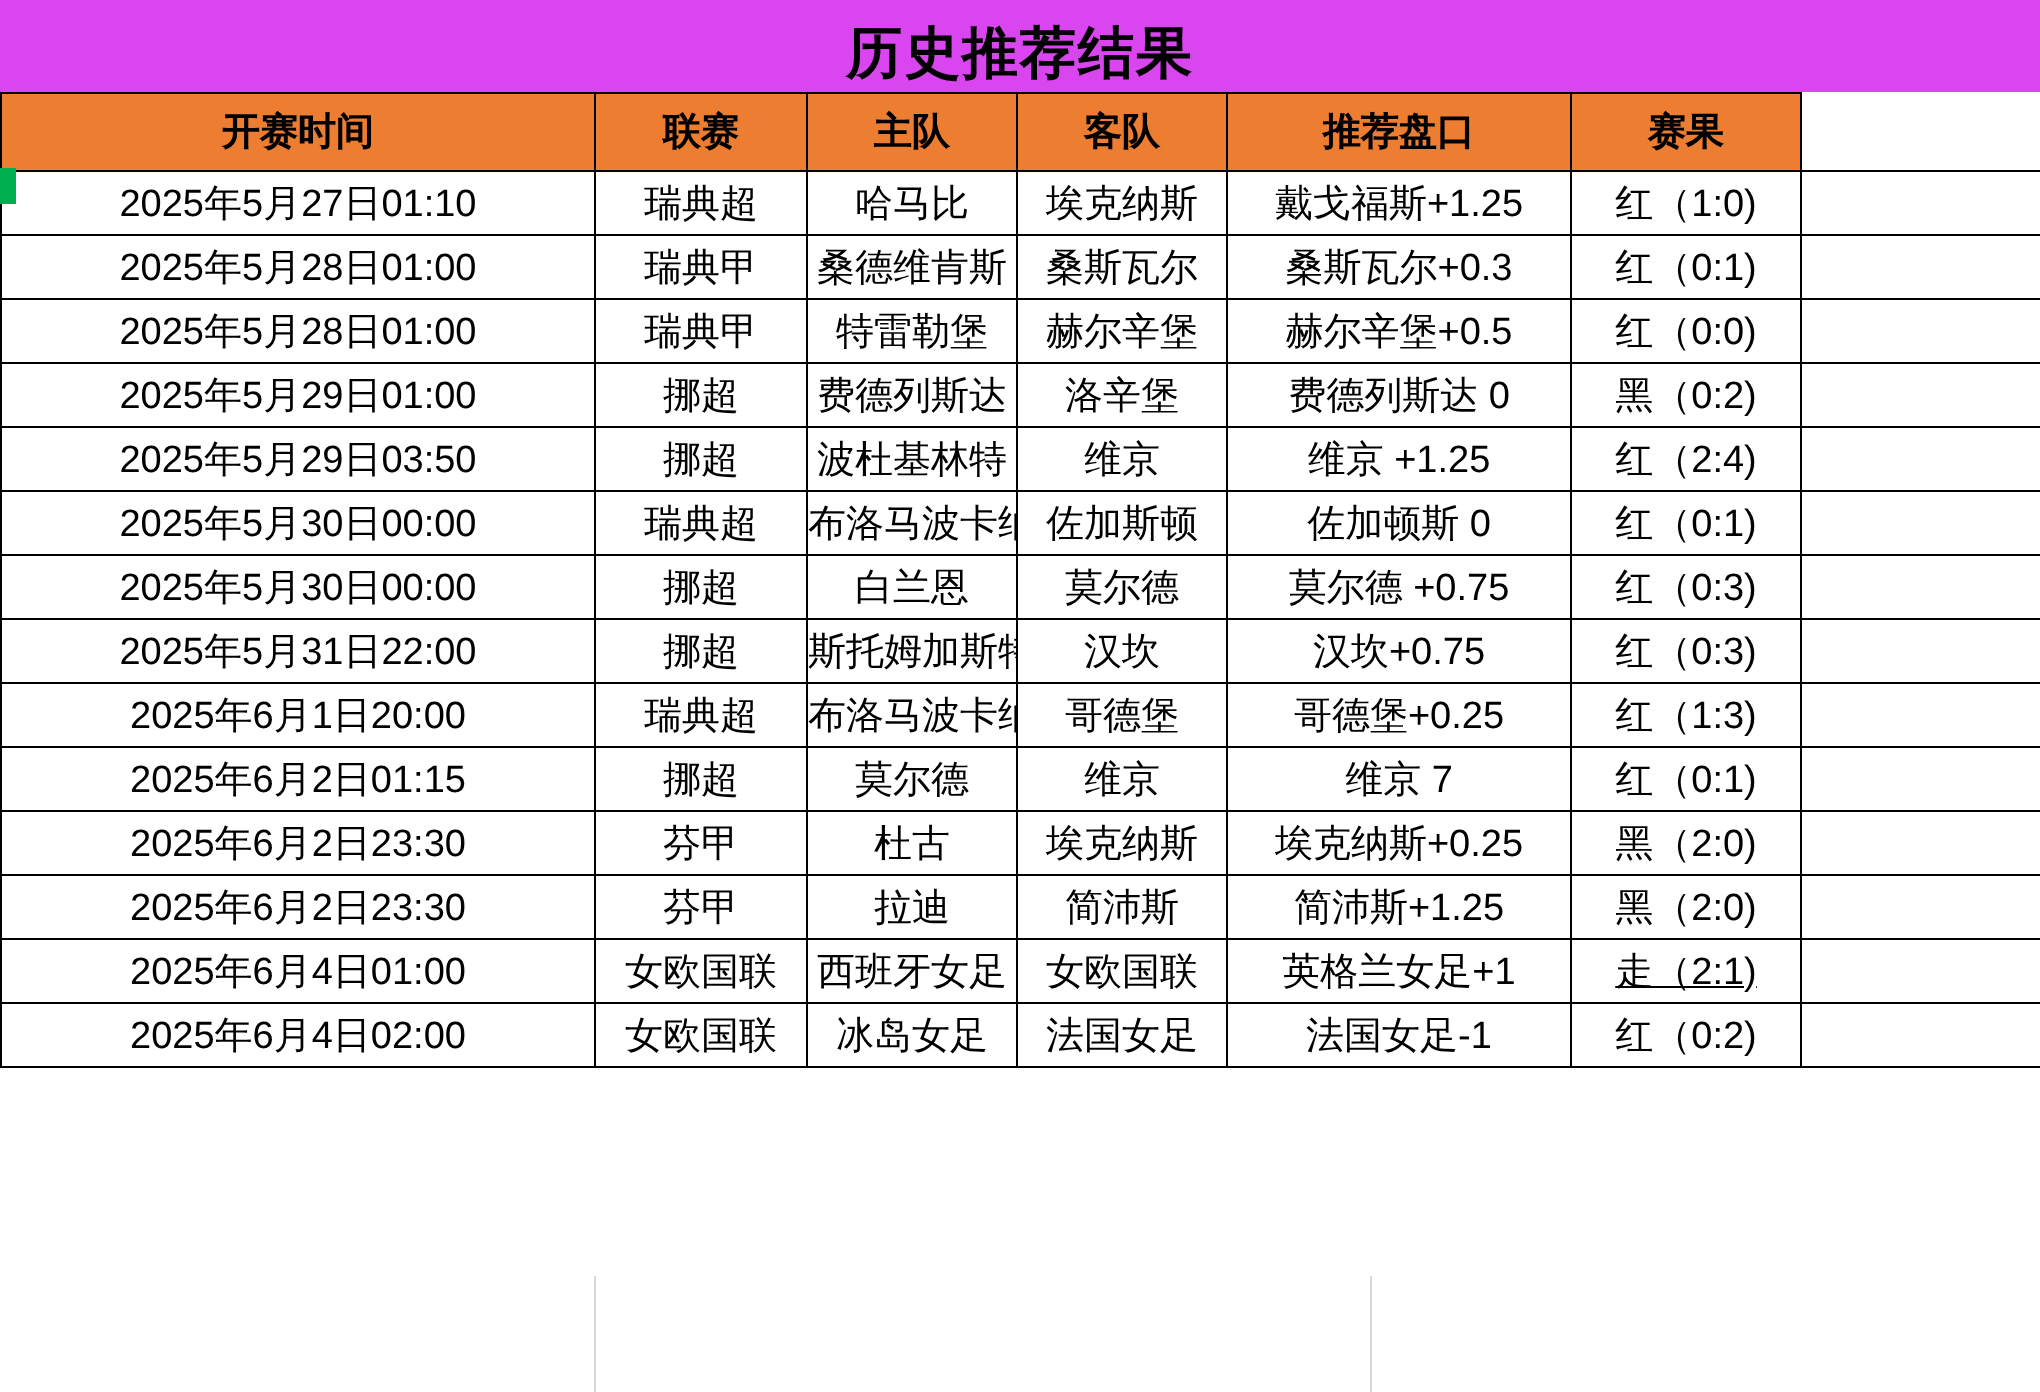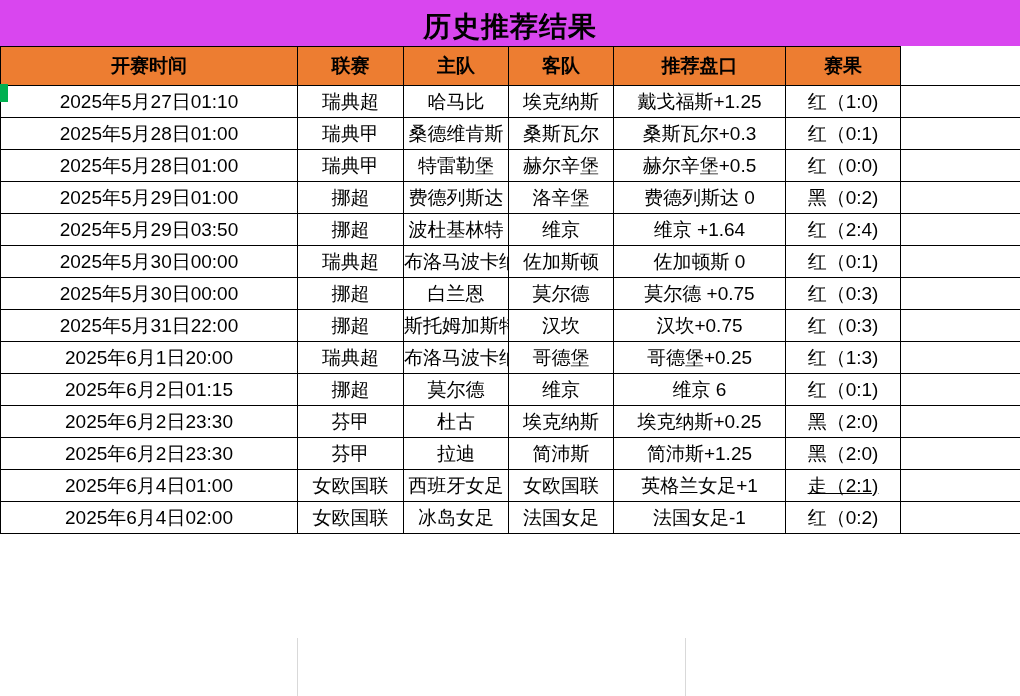--- a/index.html
+++ b/index.html
@@ -187,21 +187,21 @@
         <td>洛辛堡</td>
         <td>费德列斯达 0</td>
         <td class="result-cell res-black">黑（0:2)</td>
         <td class="tail"></td>
       </tr>
       <tr>
         <td>2025年5月29日03:50</td>
         <td>挪超</td>
         <td class="shrink">波杜基林特</td>
         <td>维京</td>
-        <td>维京 +1.64</td>
+        <td>维京 +1.25</td>
         <td class="result-cell res-red">红（2:4)</td>
         <td class="tail"></td>
       </tr>
       <tr>
         <td>2025年5月30日00:00</td>
         <td>瑞典超</td>
         <td class="shrink">布洛马波卡纳</td>
         <td>佐加斯顿</td>
         <td>佐加顿斯 0</td>
         <td class="result-cell res-red">红（0:1)</td>
@@ -232,21 +232,21 @@
         <td>哥德堡</td>
         <td>哥德堡+0.25</td>
         <td class="result-cell res-red">红（1:3)</td>
         <td class="tail"></td>
       </tr>
       <tr>
         <td>2025年6月2日01:15</td>
         <td>挪超</td>
         <td>莫尔德</td>
         <td>维京</td>
-        <td>维京 6</td>
+        <td>维京 7</td>
         <td class="result-cell res-red">红（0:1)</td>
         <td class="tail"></td>
       </tr>
       <tr>
         <td>2025年6月2日23:30</td>
         <td>芬甲</td>
         <td>杜古</td>
         <td>埃克纳斯</td>
         <td>埃克纳斯+0.25</td>
         <td class="result-cell res-black">黑（2:0)</td>

